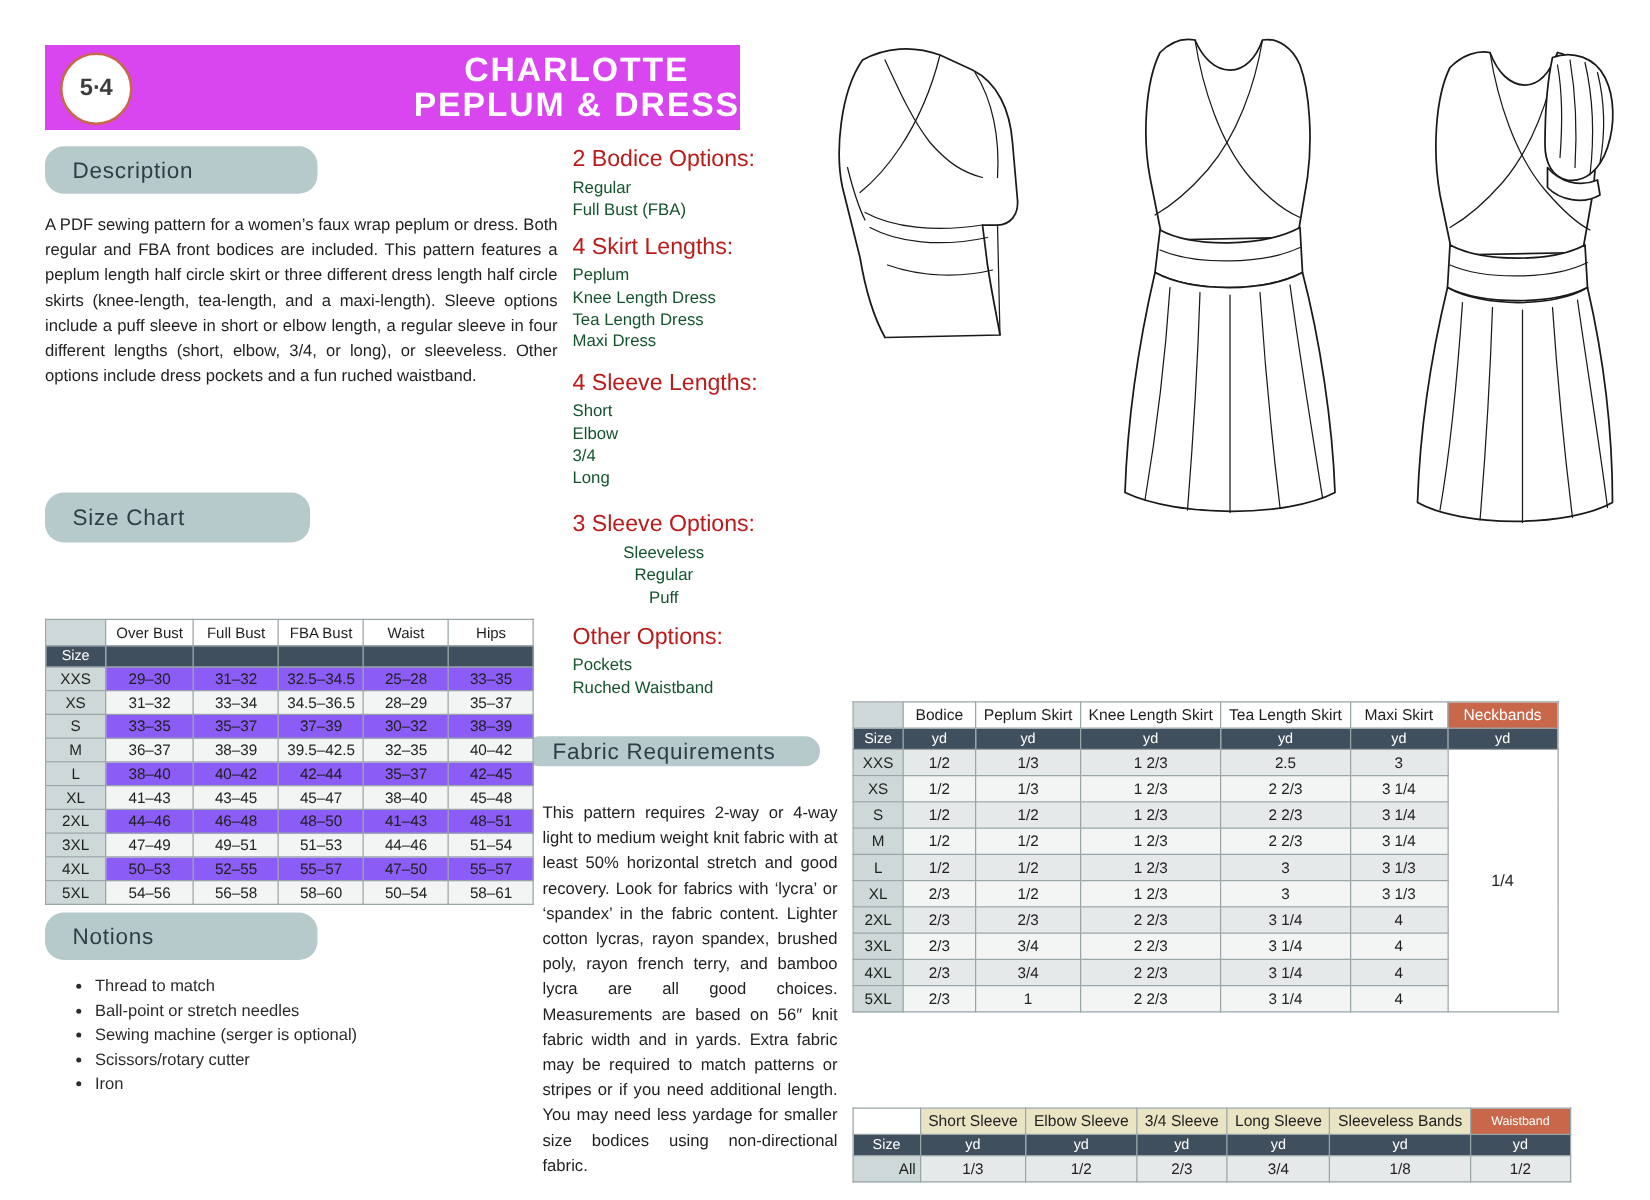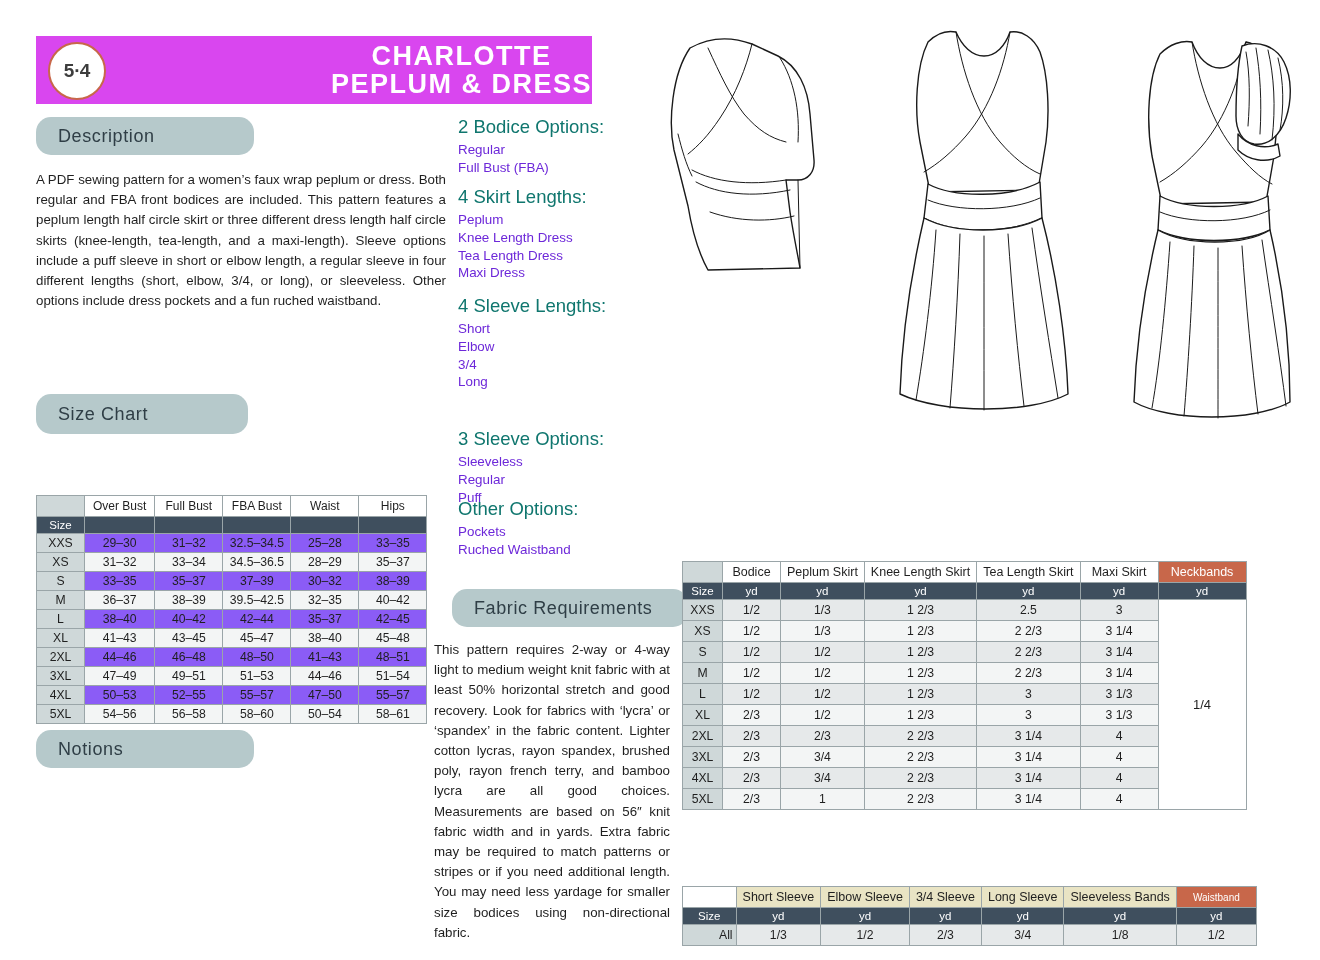--- a/index.html
+++ b/index.html
@@ -41,43 +41,43 @@
     display:flex; align-items:center;
     padding-left:22px;
     color:#2f3e46;
     font-size:18px;
     letter-spacing:0.6px;
     border-radius:15px;
   }
   #sec-description { left:36px; top:117px; width:218px; height:38px; }
   #sec-sizechart   { left:36px; top:394px; width:212px; height:40px; }
   #sec-notions     { left:36px; top:730px; width:218px; height:38px; }
-  #sec-fabric      { left:452px; top:589px; width:236px; height:38px; }
+  #sec-fabric      { left:420px; top:589px; width:236px; height:24px; }
 
   
   .para {
     position:absolute;
     font-size:13.3px;
     line-height:1.52;
     text-align:justify;
     color:#1f1f1f;
   }
   #desc-text { left:36px; top:170px; width:410px; }
   #fabric-text { left:434px; top:640px; width:236px; }
 
   
   .opt-group { position:absolute; left:458px; }
   .opt-head {
-    font-size:18.5px; color:#0f766e; margin-bottom:3px;
-  }
-  .opt-item { font-size:13.4px; line-height:1.33; color:#6d28d9; }
+    font-size:18.5px; color:#b91c1c; margin-bottom:3px;
+  }
+  .opt-item { font-size:13.4px; line-height:1.33; color:#14532d; }
   #opt-bodice { top:116px; }
   #opt-skirt  { top:186px; }
   #opt-sleevelen { top:295px; }
-  #opt-sleeveopt { top:428px; }
+  #opt-sleeveopt { top:408px;text-align:center; }
   #opt-other  { top:498px; }
 
   
   #notions-list {
     position:absolute; left:54px; top:778px; width:330px;
     font-size:13.2px; line-height:1.33;
   }
   #notions-list ul { margin:0; padding-left:22px; }
   #notions-list li { margin:2px 0; }
 
@@ -279,20 +279,29 @@
       <td class="cell-alt">54–56</td>
       <td class="cell-alt">56–58</td>
       <td class="cell-alt">58–60</td>
       <td class="cell-alt">50–54</td>
       <td class="cell-alt">58–61</td>
     </tr>
   </tbody>
     </table>
 
   <div class="sec-box" id="sec-notions">Notions</div>
+  <div id="notions-list">
+    <ul>
+      <li>Thread to match</li>
+      <li>Ball-point or stretch needles</li>
+      <li>Sewing machine (serger is optional)</li>
+      <li>Scissors/rotary cutter</li>
+      <li>Iron</li>
+    </ul>
+  </div>
 
   <table class="tbl" id="yardage">
     <tbody>
         <tr>
       <th class="hdr lbl"></th>
       <th class="hdr" style="width:58px">Bodice</th>
       <th class="hdr" style="width:66px">Peplum Skirt</th>
       <th class="hdr" style="width:100px">Knee Length Skirt</th>
       <th class="hdr" style="width:84px">Tea Length Skirt</th>
       <th class="hdr" style="width:78px">Maxi Skirt</th>

